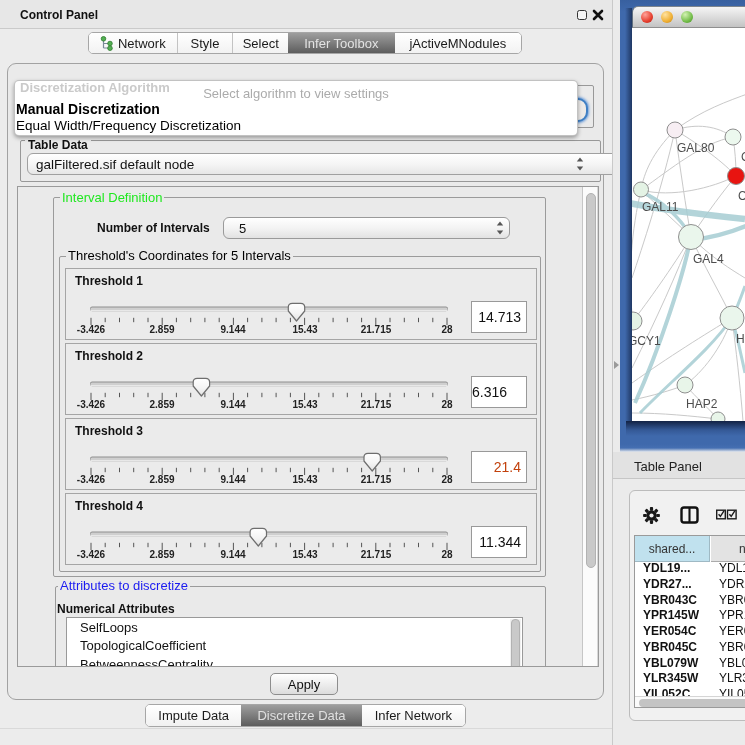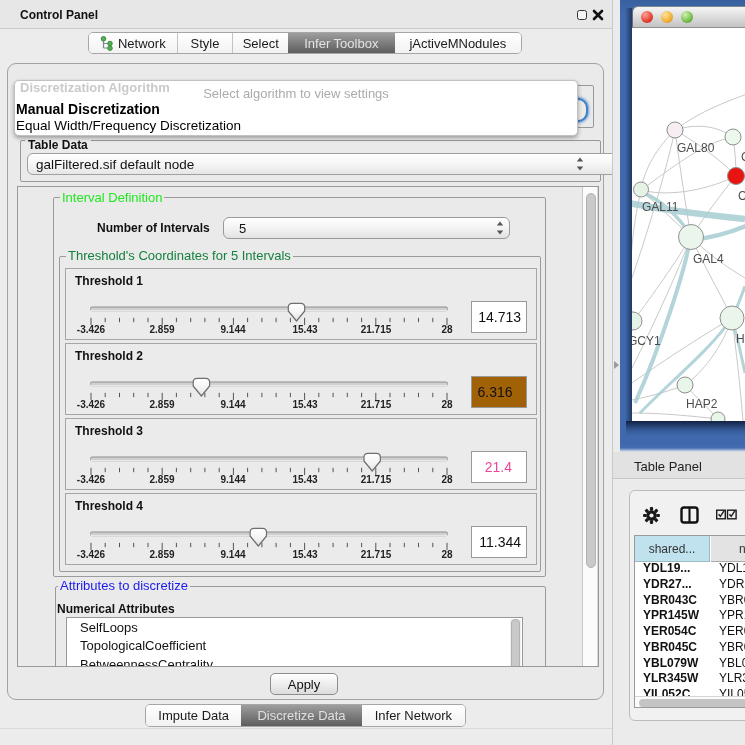--- a/index.html
+++ b/index.html
@@ -59,21 +59,21 @@
       <div class="abs" style="left:42px;top:3px;font-size:13px;color:#1fe81f;background:#eaeaea;padding:0 2px;">Interval Definition</div>
 
       <div class="abs" style="left:79px;top:34px;font-size:12px;font-weight:bold;color:#111;">Number of Intervals</div>
       <div class="abs" style="left:205px;top:30px;width:287px;height:22px;border-radius:6px;border:1px solid #9a9a9a;background:linear-gradient(#ffffff,#f2f2f2 55%,#e2e2e2);font-size:13px;color:#111;line-height:21px;padding-left:15px;">5</div>
       <svg class="abs" style="left:478px;top:34px" width="8" height="14" viewBox="0 0 8 14">
         <path d="M4,0.5 L7.2,4.5 H0.8 Z" fill="#555"></path>
           <path d="M4,13.5 L0.8,9.5 H7.2 Z" fill="#555"></path>
       </svg>
 
       <div class="abs" style="left:41px;top:69px;width:482px;height:316px;border:1px solid #9b9b9b;border-radius:2px;"></div>
-      <div class="abs" style="left:48px;top:61px;font-size:13px;color:#15803d;background:#eaeaea;padding:0 2px;">Threshold's Coordinates for 5 Intervals</div>
+      <div class="abs" style="left:48px;top:61px;font-size:13px;color:#000000;background:#eaeaea;padding:0 2px;">Threshold's Coordinates for 5 Intervals</div>
 
       <svg width="0" height="0" style="position:absolute">
           <defs>
             <linearGradient id="thumbgrad" x1="0" y1="0" x2="0" y2="1">
               <stop offset="0" stop-color="#ffffff"></stop>
               <stop offset="0.55" stop-color="#f4f4f4"></stop>
               <stop offset="1" stop-color="#e2e2e2"></stop>
             </linearGradient>
           </defs>
         </svg>
@@ -152,21 +152,21 @@
             <line x1="366.8" y1="17.8" x2="366.8" y2="22.2" stroke="#555" stroke-width="1"></line>
             <line x1="381.0" y1="17.8" x2="381.0" y2="25.0" stroke="#555" stroke-width="1"></line>
           <path d="M 127.2,11 L 127.2,7.3 Q 127.2,3.3 131.2,3.3 L 139.6,3.3 Q 143.6,3.3 143.6,7.3 L 143.6,11 L 135.4,21 Z" fill="url(#thumbgrad)" stroke="#6e6e6e" stroke-width="1.2" stroke-linejoin="round"></path>
         </svg>
         <div class="abs" style="left:-10px;top:55px;width:70px;text-align:center;font-size:10px;font-weight:bold;color:#222;">-3.426</div>
           <div class="abs" style="left:61px;top:55px;width:70px;text-align:center;font-size:10px;font-weight:bold;color:#222;">2.859</div>
           <div class="abs" style="left:132px;top:55px;width:70px;text-align:center;font-size:10px;font-weight:bold;color:#222;">9.144</div>
           <div class="abs" style="left:204px;top:55px;width:70px;text-align:center;font-size:10px;font-weight:bold;color:#222;">15.43</div>
           <div class="abs" style="left:275px;top:55px;width:70px;text-align:center;font-size:10px;font-weight:bold;color:#222;">21.715</div>
           <div class="abs" style="left:346px;top:55px;width:70px;text-align:center;font-size:10px;font-weight:bold;color:#222;">28</div>
-        <div class="abs" style="left:405px;top:32px;width:56px;height:32px;background:#a16207;border:1px solid #999;font-size:14px;color:#111;text-align:center;line-height:30px;padding-right:8px;">6.316</div>
+        <div class="abs" style="left:405px;top:32px;width:56px;height:32px;background:#ffffff;border:1px solid #999;font-size:14px;color:#111;text-align:left;line-height:30px;padding-right:8px;">6.316</div>
       </div>
       <div class="abs" style="left:47px;top:231px;width:472px;height:72px;border:1px solid #a5a5a5;background:#ebebeb;">
         <div class="abs" style="left:9px;top:5px;font-size:12px;font-weight:bold;color:#111;">Threshold 3</div>
         <svg class="abs" style="left:0;top:31px" width="472" height="30" viewBox="0 0 472 30">
           <rect x="24" y="6.5" width="358" height="4.8" rx="2.2" fill="#8f8f8f"></rect>
           <rect x="24.5" y="7.5" width="357" height="3.2" rx="1.5" fill="#cfcfcf"></rect>
           <rect x="24.5" y="10" width="357" height="1.2" rx="0.6" fill="#e8e8e8"></rect>
           <line x1="25.0" y1="17.8" x2="25.0" y2="25.0" stroke="#555" stroke-width="1"></line>
             <line x1="39.2" y1="17.8" x2="39.2" y2="22.2" stroke="#555" stroke-width="1"></line>
             <line x1="53.5" y1="17.8" x2="53.5" y2="22.2" stroke="#555" stroke-width="1"></line>
@@ -194,21 +194,21 @@
             <line x1="366.8" y1="17.8" x2="366.8" y2="22.2" stroke="#555" stroke-width="1"></line>
             <line x1="381.0" y1="17.8" x2="381.0" y2="25.0" stroke="#555" stroke-width="1"></line>
           <path d="M 298.0,11 L 298.0,7.3 Q 298.0,3.3 302.0,3.3 L 310.4,3.3 Q 314.4,3.3 314.4,7.3 L 314.4,11 L 306.2,21 Z" fill="url(#thumbgrad)" stroke="#6e6e6e" stroke-width="1.2" stroke-linejoin="round"></path>
         </svg>
         <div class="abs" style="left:-10px;top:55px;width:70px;text-align:center;font-size:10px;font-weight:bold;color:#222;">-3.426</div>
           <div class="abs" style="left:61px;top:55px;width:70px;text-align:center;font-size:10px;font-weight:bold;color:#222;">2.859</div>
           <div class="abs" style="left:132px;top:55px;width:70px;text-align:center;font-size:10px;font-weight:bold;color:#222;">9.144</div>
           <div class="abs" style="left:204px;top:55px;width:70px;text-align:center;font-size:10px;font-weight:bold;color:#222;">15.43</div>
           <div class="abs" style="left:275px;top:55px;width:70px;text-align:center;font-size:10px;font-weight:bold;color:#222;">21.715</div>
           <div class="abs" style="left:346px;top:55px;width:70px;text-align:center;font-size:10px;font-weight:bold;color:#222;">28</div>
-        <div class="abs" style="left:405px;top:32px;width:56px;height:32px;background:#fff;border:1px solid #999;font-size:14px;color:#ec4899;text-align:right;line-height:30px;padding-right:14px;">21.4</div>
+        <div class="abs" style="left:405px;top:32px;width:56px;height:32px;background:#fff;border:1px solid #999;font-size:14px;color:#c2410c;text-align:right;line-height:30px;padding-right:5px;">21.4</div>
       </div>
       <div class="abs" style="left:47px;top:306px;width:472px;height:72px;border:1px solid #a5a5a5;background:#ebebeb;">
         <div class="abs" style="left:9px;top:5px;font-size:12px;font-weight:bold;color:#111;">Threshold 4</div>
         <svg class="abs" style="left:0;top:31px" width="472" height="30" viewBox="0 0 472 30">
           <rect x="24" y="6.5" width="358" height="4.8" rx="2.2" fill="#8f8f8f"></rect>
           <rect x="24.5" y="7.5" width="357" height="3.2" rx="1.5" fill="#cfcfcf"></rect>
           <rect x="24.5" y="10" width="357" height="1.2" rx="0.6" fill="#e8e8e8"></rect>
           <line x1="25.0" y1="17.8" x2="25.0" y2="25.0" stroke="#555" stroke-width="1"></line>
             <line x1="39.2" y1="17.8" x2="39.2" y2="22.2" stroke="#555" stroke-width="1"></line>
             <line x1="53.5" y1="17.8" x2="53.5" y2="22.2" stroke="#555" stroke-width="1"></line>

